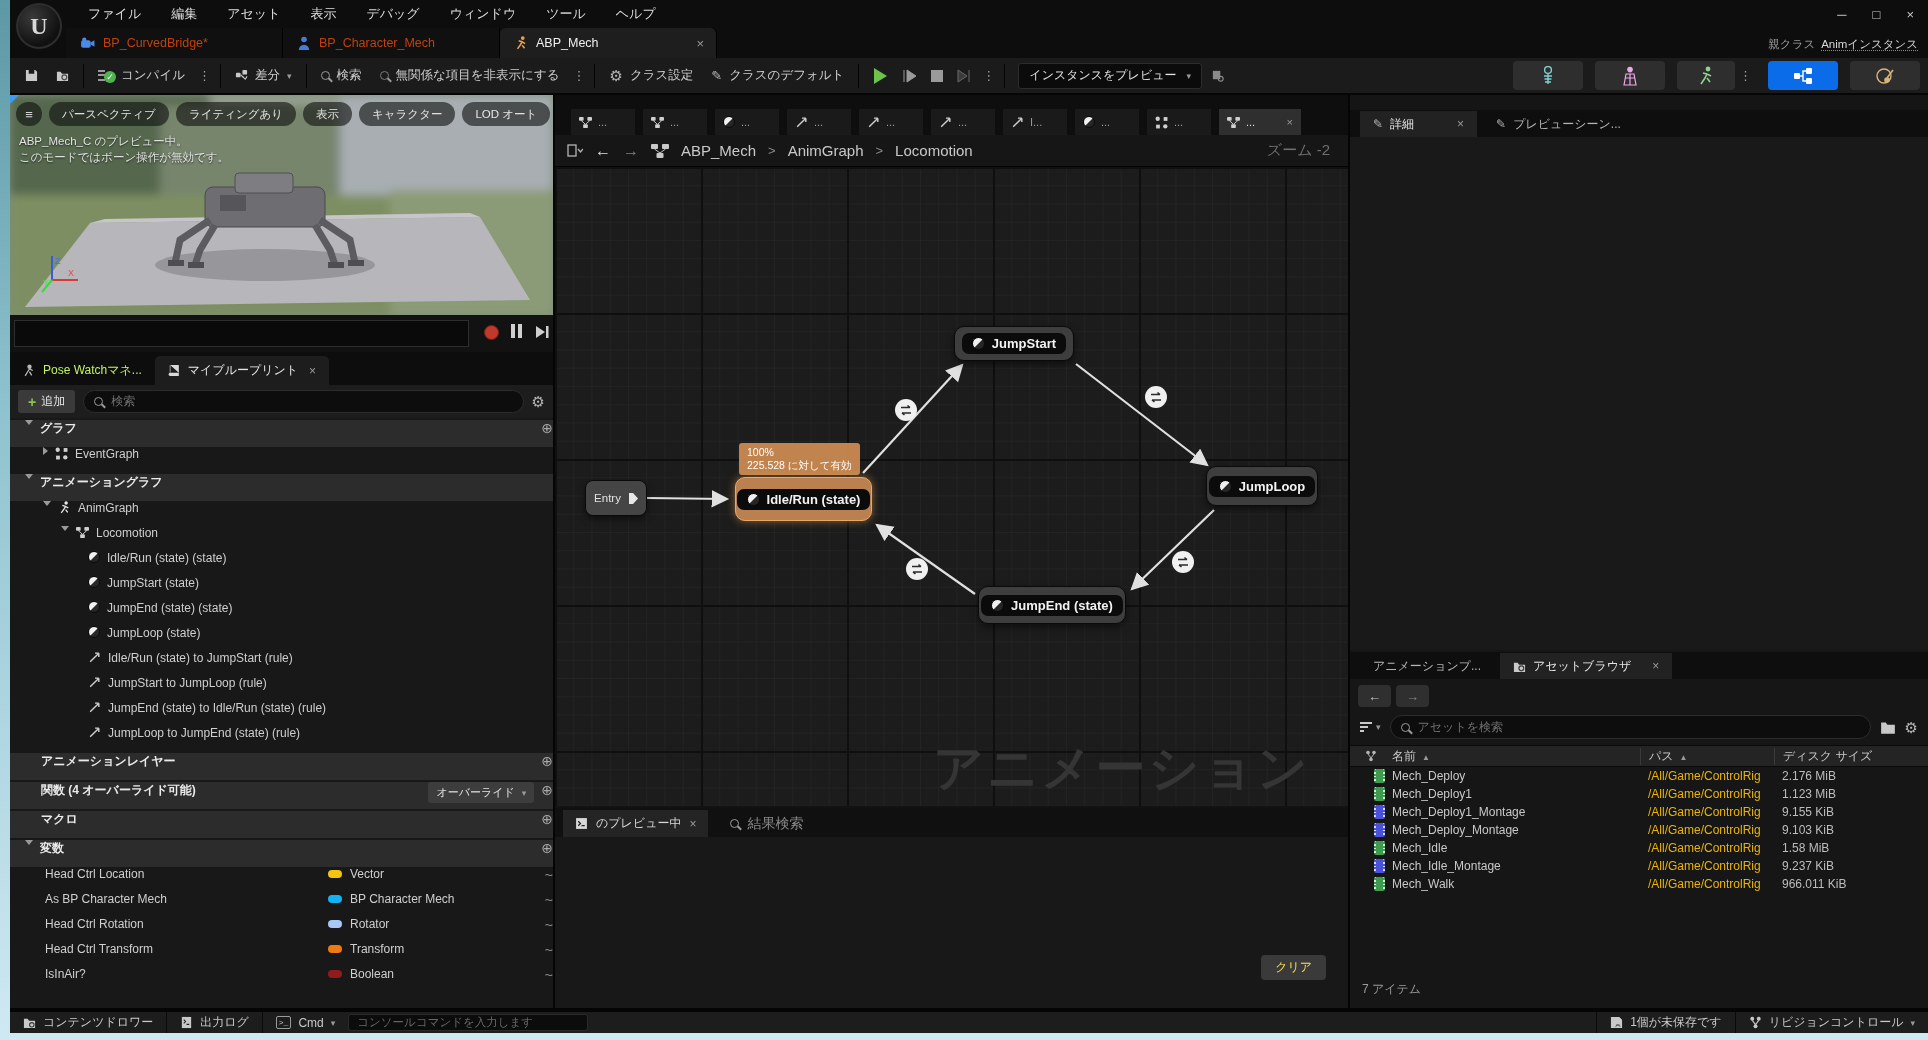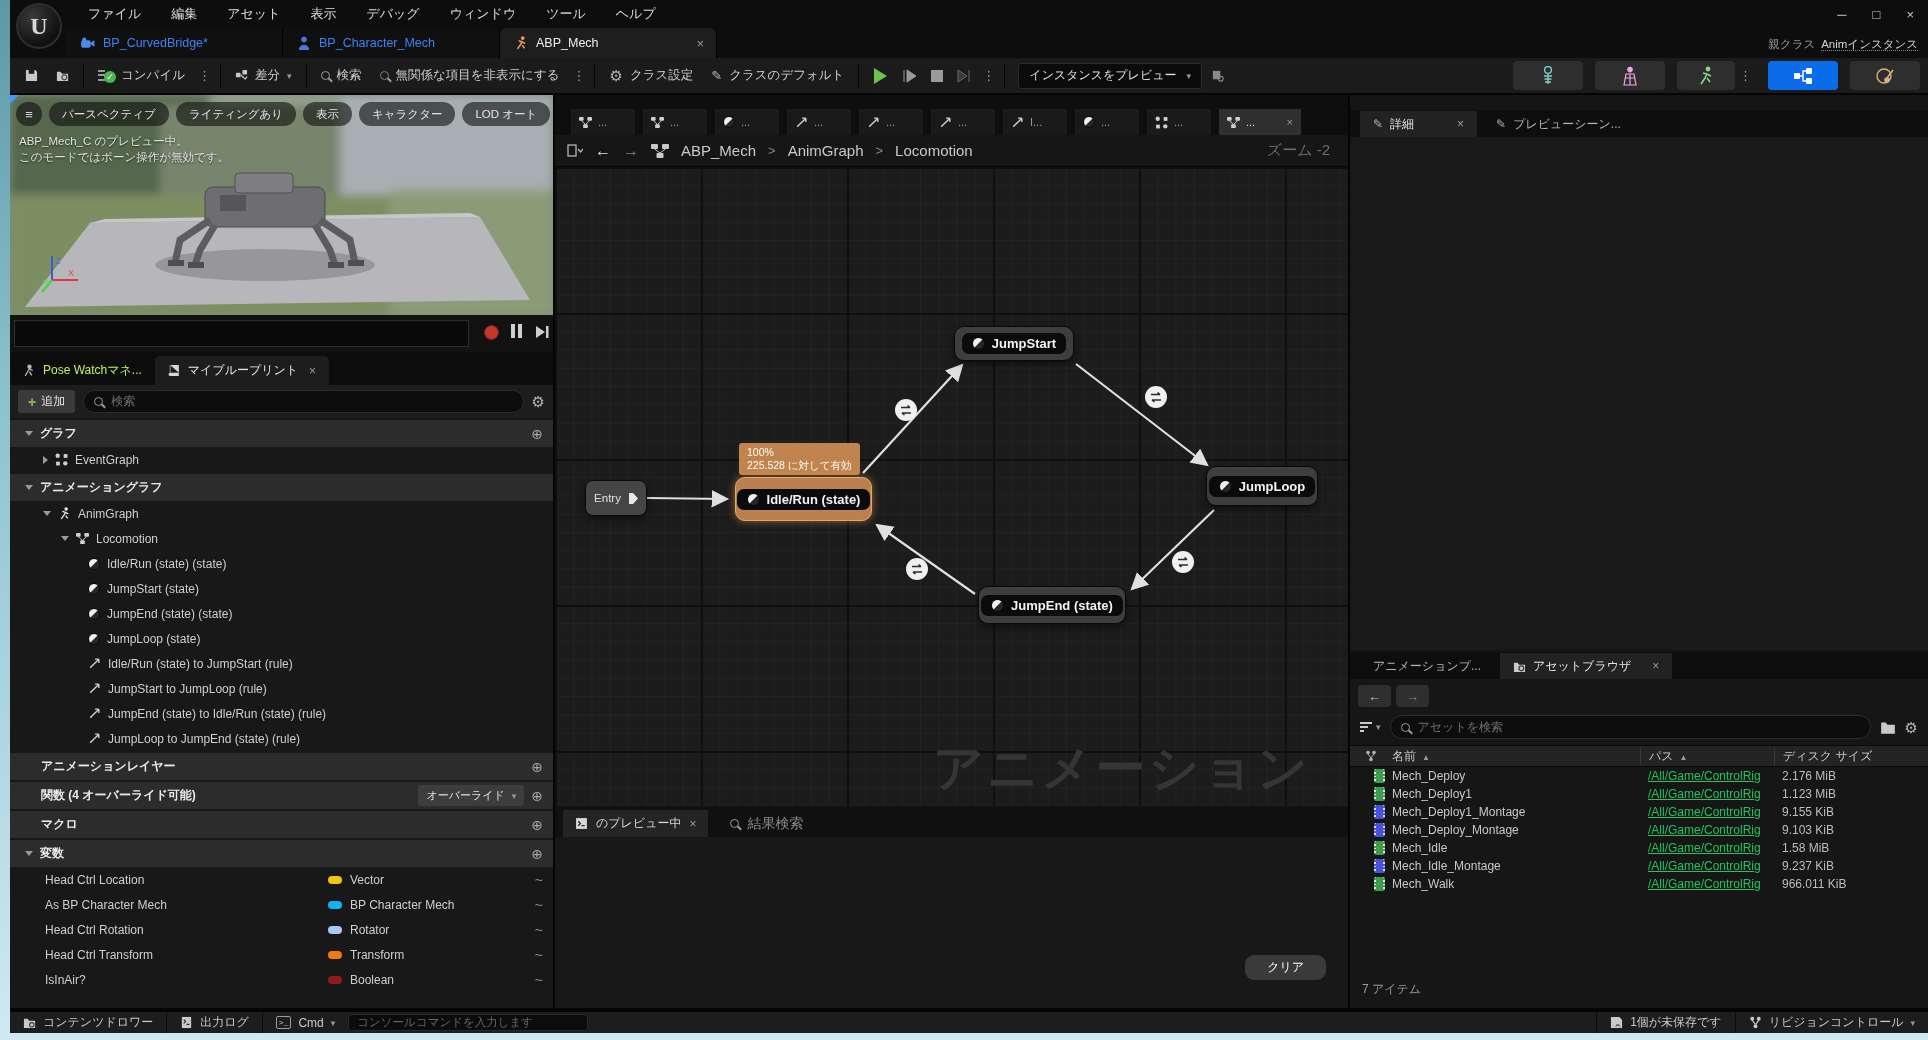--- a/index.html
+++ b/index.html
@@ -15,21 +15,21 @@
   #logo { position:absolute; left:6px; top:3px; width:46px; height:46px; border-radius:50%;
     background:radial-gradient(circle at 35% 30%,#3a3a3a,#101010 70%); border:2px solid #2e2e2e; z-index:5;
     display:flex; align-items:center; justify-content:center; color:#d8d8d8; font-family:"Liberation Serif","DejaVu Serif",serif; font-size:24px; font-weight:bold; }
   #menubar { display:flex; gap:30px; margin-left:78px; font-size:13px; color:#dedede; }
   #menubar span { cursor:default; }
   #winctl { margin-left:auto; display:flex; gap:26px; margin-right:14px; color:#c9c9c9; font-size:13px; }
 
   
   #tabrow { position:absolute; left:0; top:28px; width:100%; height:30px; background:#0d0d0d; display:flex; align-items:flex-end; }
   .doctab { height:30px; display:flex; align-items:center; gap:8px; padding:0 12px 0 14px; background:#101010;
-     border-right:1px solid #000; color:#3b82f6; font-size:12.5px; width:217px; }
+     border-right:1px solid #000; color:#c2410c; font-size:12.5px; width:217px; }
   .doctab:first-child { margin-left:56px; }
   .doctab.active { background:#1e1e1e; border-radius:6px 6px 0 0; color:#efefef; }
   .doctab .x { margin-left:auto; color:#9a9a9a; font-size:13px; }
   #parentclass { margin-left:auto; margin-right:10px; font-size:11.5px; color:#9a9a9a; padding-bottom:6px; }
   #parentclass b { color:#d5d5d5; font-weight:normal; border-bottom:1px dotted #8a8a8a; margin-left:6px; }
 
   
   #toolbar { position:absolute; left:0; top:58px; width:100%; height:37px; background:#1b1b1b; display:flex; align-items:center; border-bottom:2px solid #060606; }
   .tbtn { display:flex; align-items:center; gap:7px; color:#cfcfcf; font-size:12.5px; padding:0 9px; height:30px; }
   .tsep { width:1px; height:24px; background:#060606; margin:0 5px; }
@@ -74,21 +74,21 @@
   .ltab .x { color:#9a9a9a; margin-left:4px; }
 
   
   #addrow { position:absolute; left:0; top:290px; width:543px; height:33px; background:#1d1d1d; display:flex; align-items:center; padding:0 8px; gap:8px; }
   #addbtn { background:#3a3a3a; border-radius:3px; height:23px; padding:0 10px; display:flex; align-items:center; gap:5px; color:#e8e8e8; font-size:12px; }
   #addbtn .plus { color:#8bc24a; font-weight:bold; font-size:14px; }
   .searchpill { flex:1; background:#0d0d0d; border:1px solid #2c2c2c; border-radius:12px; height:23px; display:flex; align-items:center; gap:8px; padding:0 10px; color:#6f6f6f; font-size:12px; }
 
   
   #bp-tree { position:absolute; left:0; top:323px; width:543px; height:590px; overflow:hidden; background:#181818; }
-  .trow { height:25px; display:flex; align-items:center; color:#cfcfcf; font-size:12px; gap:7px; padding-right:10px; position:relative; }
+  .trow { height:25px; display:flex; align-items:flex-start; color:#cfcfcf; font-size:12px; gap:7px; position:relative; }
   .trow.section { background:#2c2c2c; height:27px; color:#eaeaea; font-weight:bold; margin-top:2px; }
   .trow .grow { flex:1; }
   .trow .plus { color:#a8a8a8; font-size:14px; font-weight:normal; }
   .trow .ddpill { background:#3d3d3d; border-radius:3px; font-weight:normal; font-size:11px; color:#e3e3e3; padding:3px 8px; display:flex; gap:7px; align-items:center; }
   .trow .wave { color:#8e8e8e; font-size:14px; }
   .vtype { display:flex; align-items:center; gap:8px; position:absolute; left:318px; font-weight:normal; }
   .vdot { width:14px; height:8px; border-radius:4px; }
 
   
   #gtabs { position:absolute; left:0; top:0; width:793px; height:40px; background:#0e0e0e; display:flex; align-items:flex-end; gap:8px; padding:0 0 0 16px; }
@@ -118,21 +118,21 @@
   .node-pill { background:#0b0b0b; border-radius:7px; padding:3px 10px; display:flex; align-items:center; gap:7px; color:#f2f2f2; font-weight:bold; font-size:13px; white-space:nowrap; }
   .node-pill .ic-state { width:13px; height:13px; }
   #node-entry { position:absolute; background:#454545; border:1px solid #0a0a0a; border-radius:8px; color:#e0e0e0; font-size:11.5px; display:flex; align-items:center; justify-content:center; gap:8px; box-shadow:0 3px 6px rgba(0,0,0,.5); }
   #idle-tip { position:absolute; background:rgba(206,140,82,.93); border-radius:3px; padding:3px 8px; color:#fff; font-size:10.5px; line-height:13px; white-space:nowrap; }
 
   
   #compile { position:absolute; left:0; top:713px; width:793px; height:200px; background:#181818; }
   #compile .tabs { height:29px; background:#101010; display:flex; align-items:flex-end; }
   #compile .ctab { height:27px; background:#242424; display:flex; align-items:center; gap:8px; padding:0 12px; color:#d8d8d8; font-size:12px; margin-left:8px; }
   #compile .csearch { display:flex; align-items:center; gap:8px; color:#8a8a8a; font-size:14px; margin-left:22px; height:27px; }
-  #clearbtn { position:absolute; right:22px; bottom:28px; background:#3a3a3a; border-radius:9px; color:#ffffff; font-size:12px; padding:4px 22px; }
+  #clearbtn { position:absolute; right:22px; bottom:28px; background:#3a3a3a; border-radius:4px; color:#fde047; font-size:12px; padding:4px 14px; }
 
   
   #rtabs { position:absolute; left:0; top:15px; width:578px; height:27px; background:#0e0e0e; display:flex; align-items:flex-end; }
   .rtab { height:26px; display:flex; align-items:center; gap:7px; padding:0 13px; font-size:12px; color:#b5b5b5; }
   .rtab.active { background:#222; color:#e5e5e5; }
   #detailsbody { position:absolute; left:0; top:42px; width:578px; height:513px; background:#191919; }
 
   #assets { position:absolute; left:0; top:557px; width:578px; height:356px; background:#161616; }
   #atabs { height:27px; background:#0e0e0e; display:flex; align-items:flex-end; }
   #anav { display:flex; gap:5px; padding:6px 8px; }
@@ -140,21 +140,21 @@
   .navbtn.fwd { color:#888; }
   #asearchrow { display:flex; align-items:center; gap:9px; padding:2px 10px 6px 10px; }
   .filtico { display:flex; align-items:center; gap:4px; }
   .filtbars { display:inline-block; width:12px; }
   .filtbars i { display:block; background:#c9c9c9; height:2px; margin:2px 0; }
   .filtbars i:nth-child(1){width:12px}.filtbars i:nth-child(2){width:8px}.filtbars i:nth-child(3){width:4px}
   #ahead { height:22px; background:#242424; border-top:1px solid #0a0a0a; border-bottom:1px solid #0a0a0a; display:flex; align-items:center; font-size:12px; color:#c9c9c9; }
   #ahead .c1{width:42px; display:flex; justify-content:center;} #ahead .c2{width:248px;} #ahead .c3{width:134px; border-left:1px solid #3a3a3a; padding-left:8px;} #ahead .c4{flex:1; border-left:1px solid #3a3a3a; padding-left:8px;}
   .sort { font-size:8px; color:#9a9a9a; margin-left:6px; }
   .arow { height:18px; display:flex; align-items:center; font-size:12px; color:#c9c9c9; }
-  .arow .c1{width:42px; display:flex; justify-content:flex-end; padding-right:7px;} .arow .c2{width:248px;} .arow .c3{width:134px; padding-left:8px; color:#22c55e;text-decoration:underline;} .arow .c4{flex:1; padding-left:8px; color:#bdbdbd;}
+  .arow .c1{width:42px; display:flex; justify-content:flex-end; padding-right:7px;} .arow .c2{width:248px;} .arow .c3{width:134px; padding-left:8px; color:#eab308;} .arow .c4{flex:1; padding-left:8px; color:#bdbdbd;}
   .film { width:11px; height:14px; border-radius:2px; display:inline-block;
     background-image:repeating-linear-gradient(180deg, rgba(255,255,255,.8) 0 1.5px, transparent 1.5px 3.5px),repeating-linear-gradient(180deg, rgba(255,255,255,.8) 0 1.5px, transparent 1.5px 3.5px);
     background-size:2px 100%,2px 100%; background-position:left,right; background-repeat:repeat-y; }
   #acount { position:absolute; left:12px; bottom:10px; color:#9a9a9a; font-size:12px; }
 
   
   #statusbar { position:absolute; left:0; top:1010px; width:100%; height:23px; background:#1d1d1d; border-top:2px solid #050505; display:flex; align-items:center; font-size:12px; color:#c9c9c9; }
   .sbitem { display:flex; align-items:center; gap:7px; padding:0 13px; height:100%; }
   .sbsep { width:1px; height:100%; background:#0a0a0a; }
   #console { width:240px; height:17px; background:#0c0c0c; border:1px solid #2a2a2a; border-radius:3px; color:#686868; font-size:11.5px; display:flex; align-items:center; padding:0 8px; }

